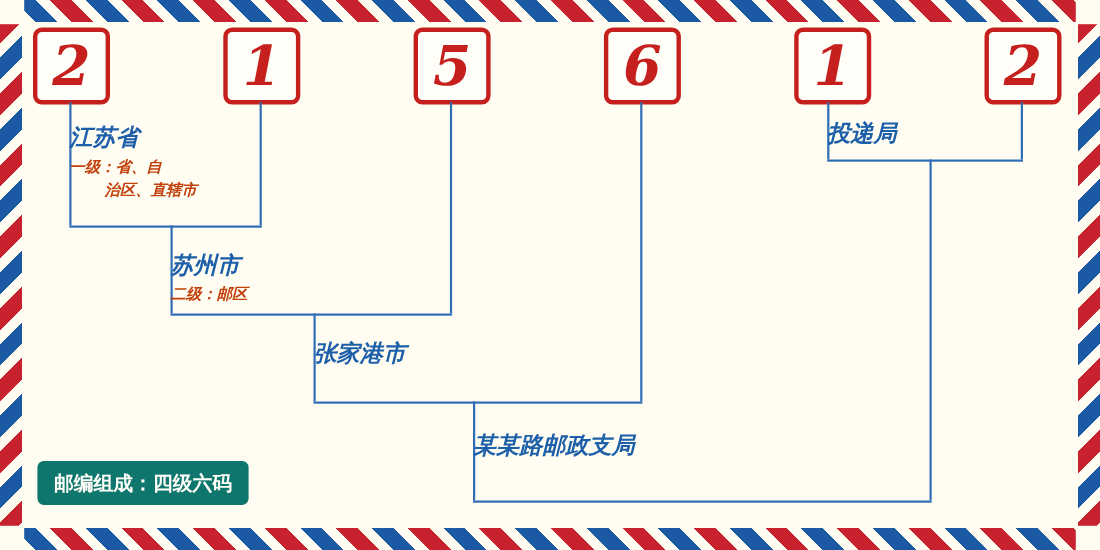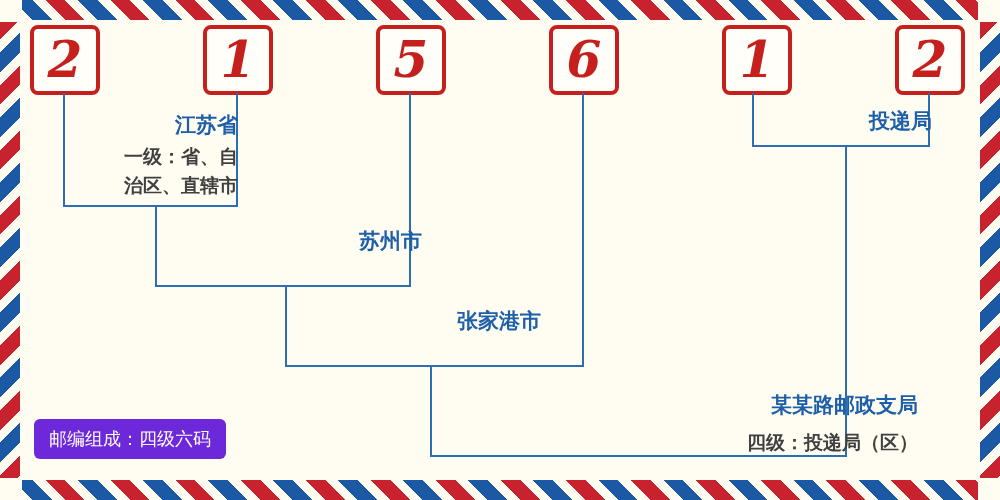--- a/index.html
+++ b/index.html
@@ -30,31 +30,31 @@
   .digit {
     color:#c5201d; font-family:"DejaVu Serif", serif;
     font-style:italic; font-weight:700; font-size:50px; line-height:1;
   }
 
   
   .lh { position:absolute; height:2px; background:#2e6db4; }
   .lv { position:absolute; width:2px;  background:#2e6db4; }
 
   
-  .label-group { position:absolute; text-align:right; }
+  .label-group { position:absolute; text-align:left;font-style:italic; }
   .place { color:#1d5fa8; font-weight:700; font-size:21px; line-height:1.25; }
-  .desc  { color:#404040; font-weight:700; font-size:19px; line-height:1.5; margin-top:4px; }
+  .desc  { color:#c2410c; font-weight:700; font-size:14px; line-height:1.5; margin-top:4px; }
   .desc + .desc { margin-top:0;margin-left:32px; }
   .gap-lg .desc { margin-top:10px; }
 
   
   .badge {
     position:absolute; left:34px; top:419px;
-    background:#6d28d9; color:#fffef8;
-    font-size:18px; font-weight:400;
+    background:#0f766e; color:#fffef8;
+    font-size:18px; font-weight:700;
     padding:8px 15px; border-radius:6px;
   }
 </style>
 </head>
 <body>
 
 <div class="canvas">
 
   <div class="edge edge-top"></div>
   <div class="edge edge-bottom"></div>
@@ -103,31 +103,31 @@
   <div class="lv" style="left:752px; top:93px;  height:52px"></div>
   <div class="lv" style="left:928px; top:93px;  height:52px"></div>
   <div class="lh" style="left:752px; top:145px; width:178px"></div>
 
   <div class="label-group" style="left:63px; top:112px; width:175px">
     <div class="place">江苏省</div>
     <div class="desc">一级：省、自</div>
     <div class="desc">治区、直辖市</div>
   </div>
 
-  <div class="label-group" style="left:166px; top:228px; width:256px">
+  <div class="label-group" style="left:155px; top:228px; width:256px">
     <div class="place">苏州市</div>
+    <div class="desc">二级：邮区</div>
   </div>
 
   <div class="label-group" style="left:285px; top:308px; width:256px">
     <div class="place">张家港市</div>
   </div>
 
   <div class="label-group gap-lg" style="left:430px; top:392px; width:488px">
     <div class="place">某某路邮政支局</div>
-    <div class="desc">四级：投递局（区）</div>
   </div>
 
   <div class="label-group" style="left:752px; top:108px; width:180px">
     <div class="place">投递局</div>
   </div>
 
   <div class="badge">邮编组成：四级六码</div>
 
 </div>
 

